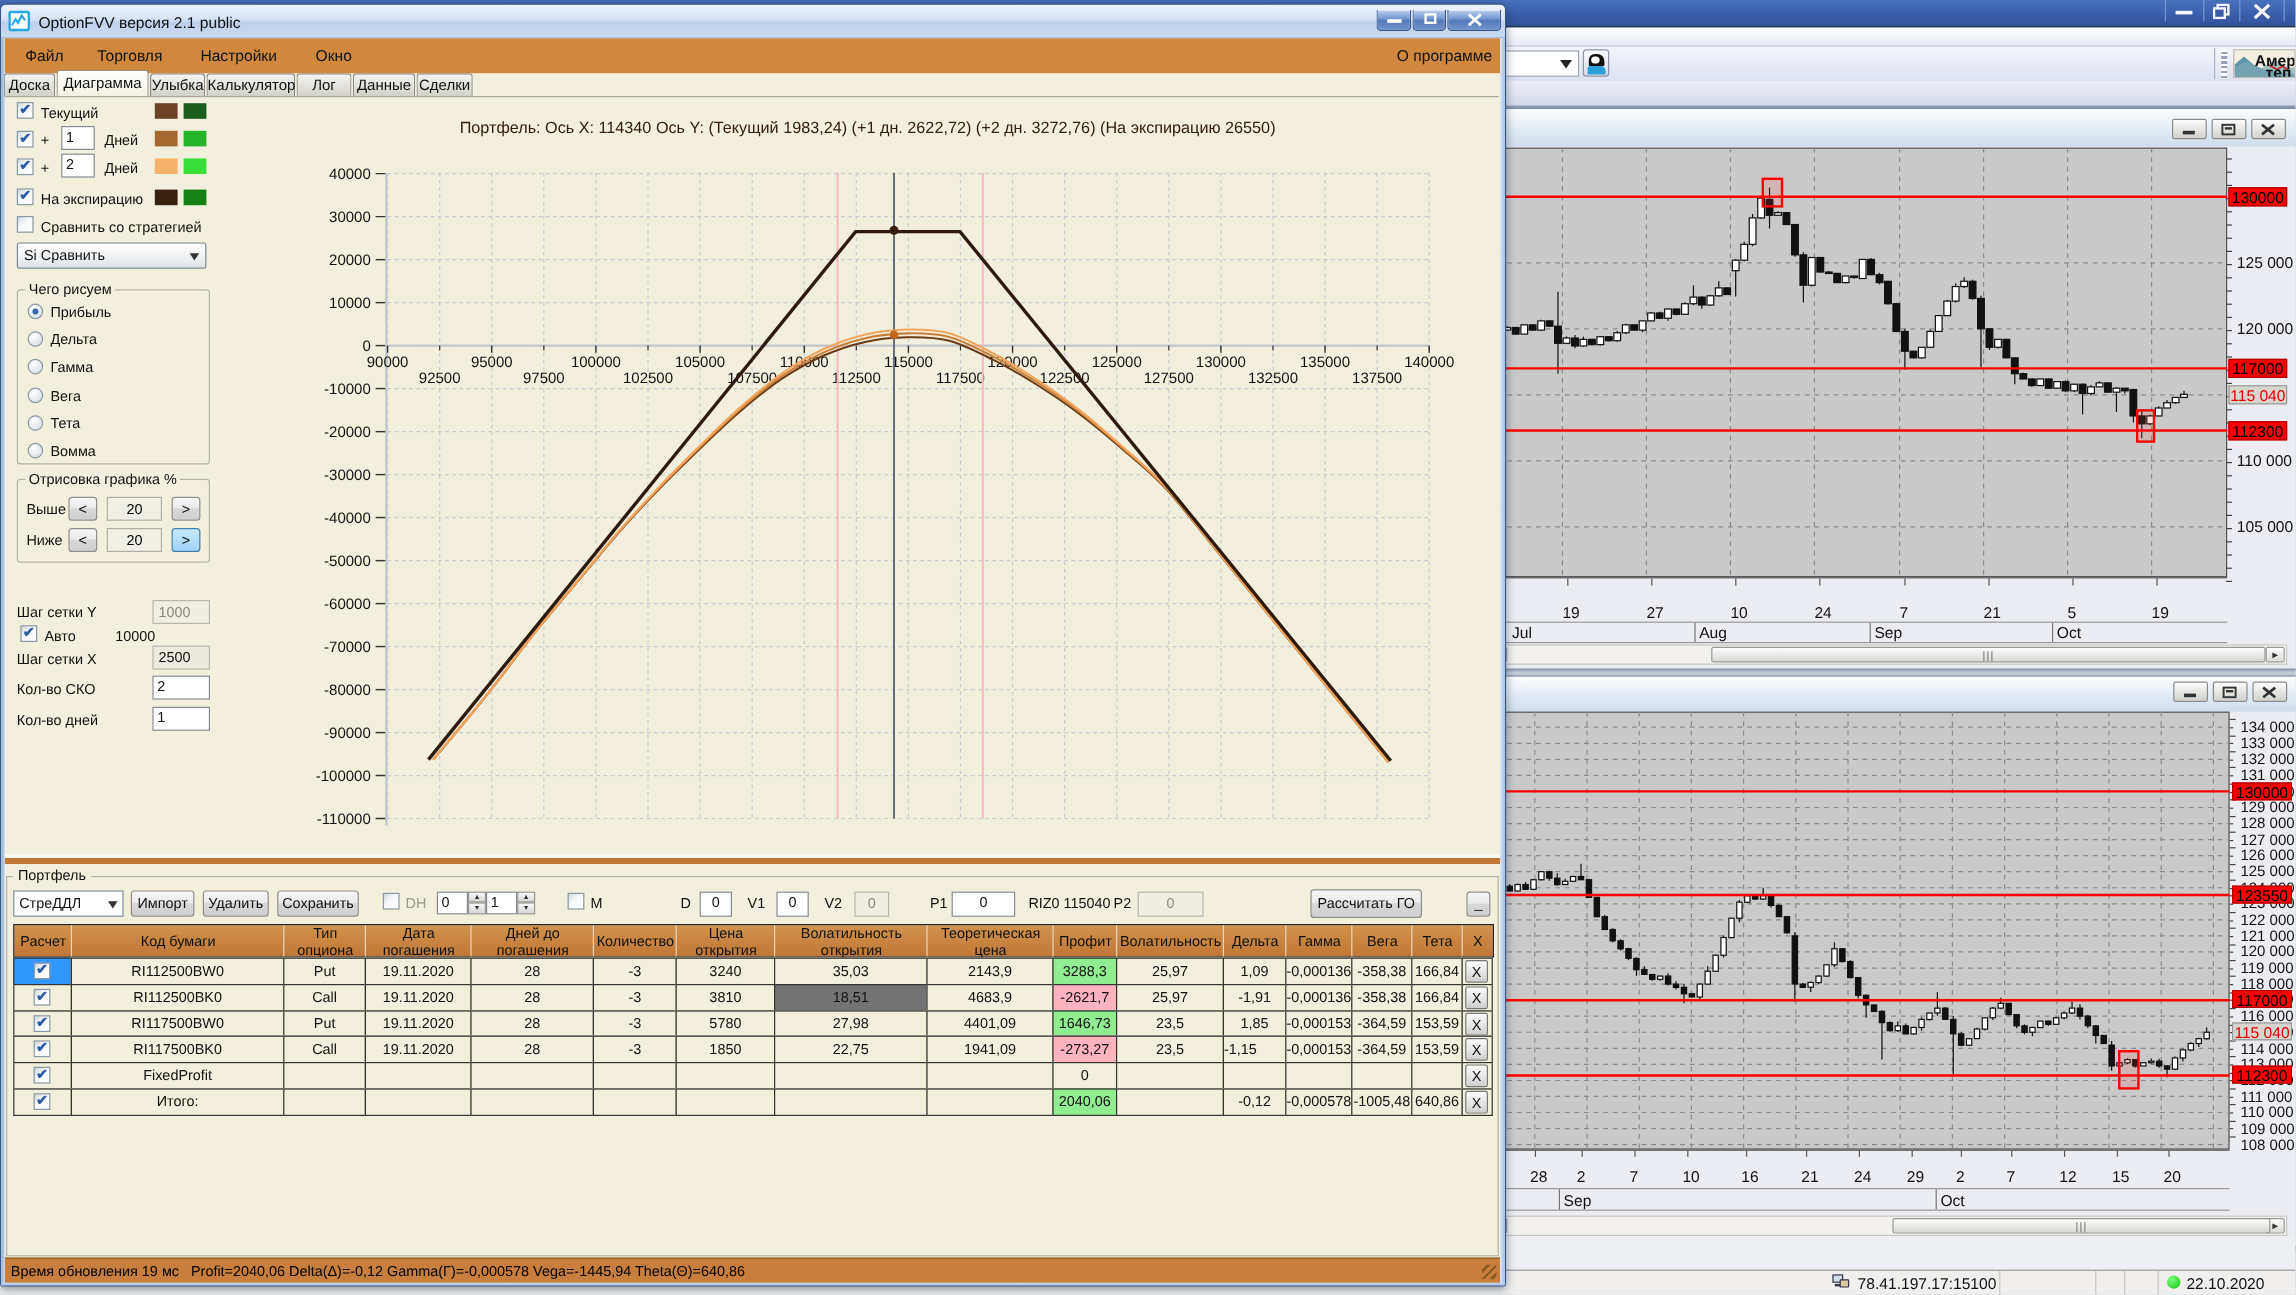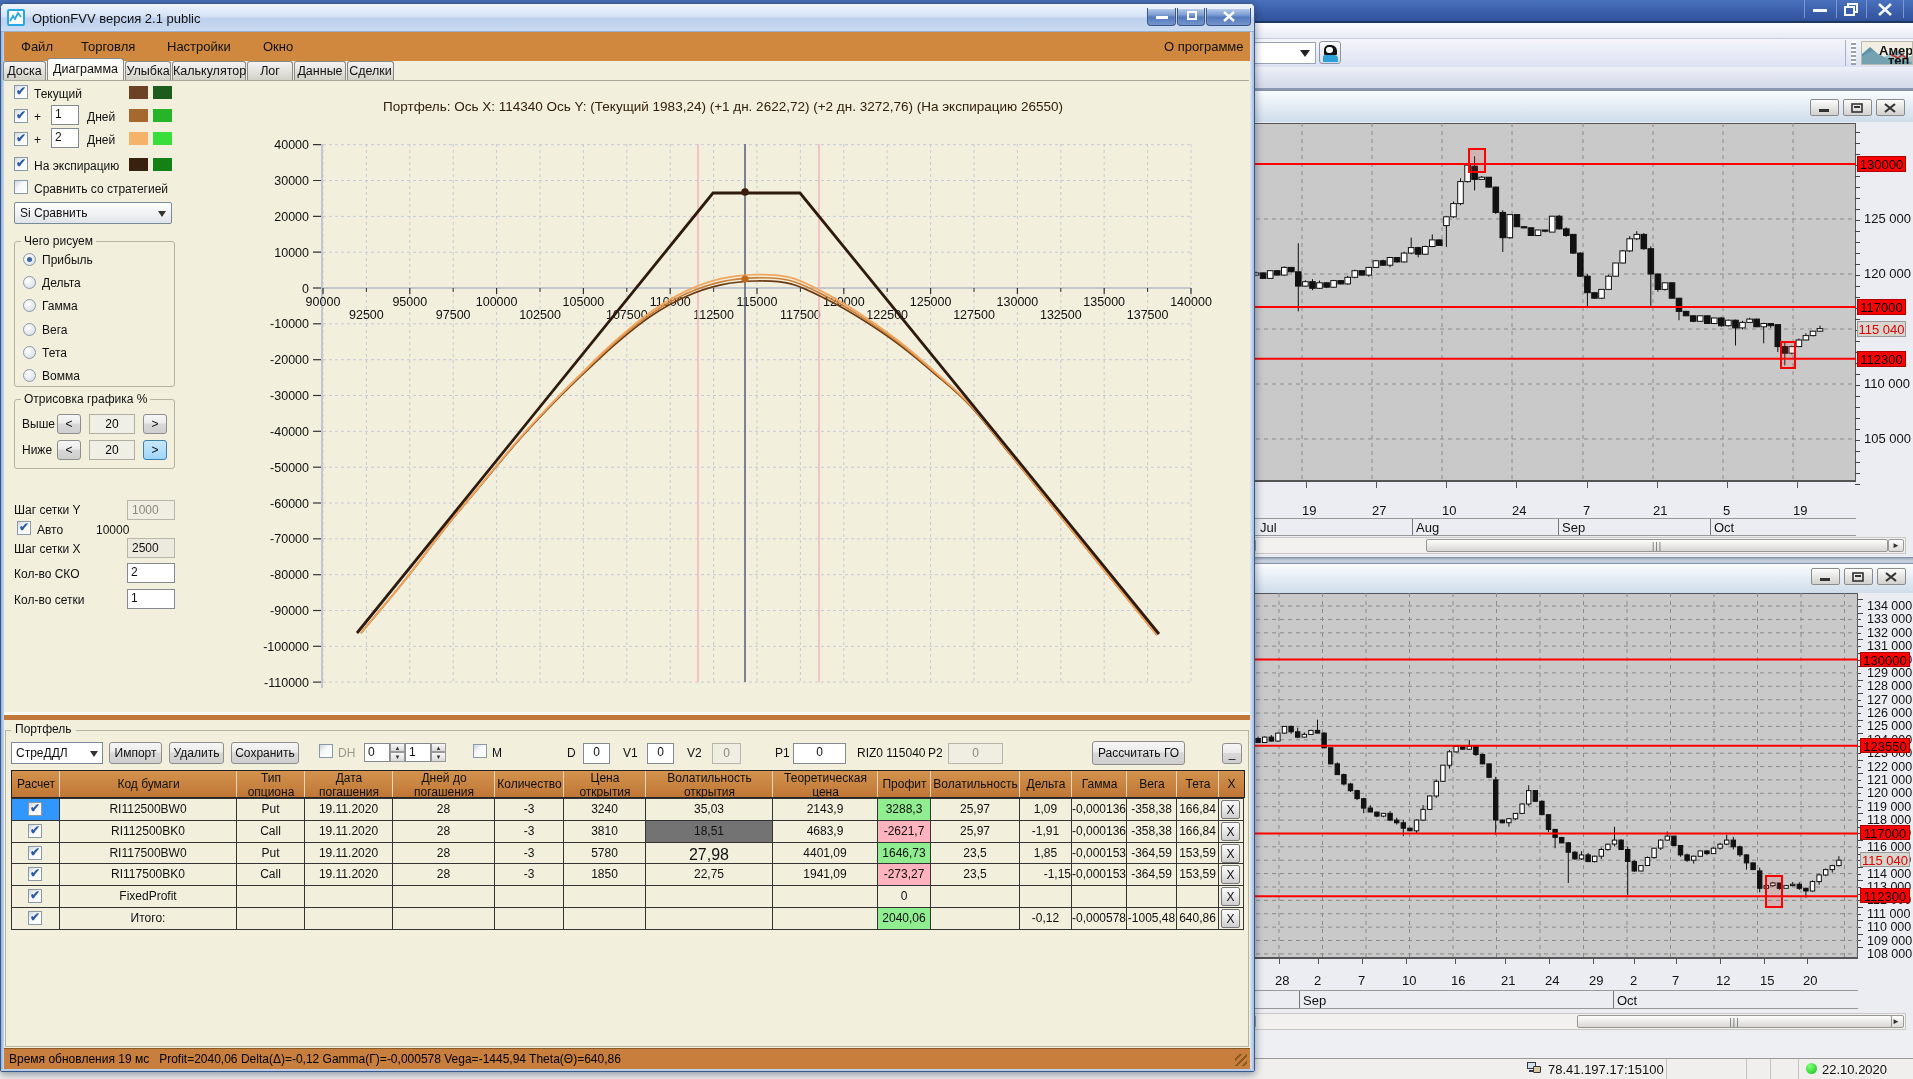--- a/index.html
+++ b/index.html
@@ -799,21 +799,21 @@
 
   <div class="lbl" style="left:13px;top:499px;">Шаг сетки Y</div>
   <div style="position:absolute;left:126px;top:496px;width:48px;height:20px;background:#f0eee2;border:1px solid #b8b6aa;color:#8a887c;font-size:12px;padding:2px 4px;">1000</div>
   <div class="cb c" style="left:16px;top:517px;"></div>
     <div class="lbl" style="left:36px;top:519px;">Авто</div>
   <div class="lbl" style="left:95px;top:519px;">10000</div>
   <div class="lbl" style="left:13px;top:538px;">Шаг сетки X</div>
   <div style="position:absolute;left:126px;top:534px;width:48px;height:20px;background:#eceade;border:1px solid #b8b6aa;color:#111;font-size:12px;padding:2px 4px;">2500</div>
   <div class="lbl" style="left:13px;top:563px;">Кол-во СКО</div>
   <div class="inp" style="left:126px;top:559px;width:48px;height:20px;">2</div>
-  <div class="lbl" style="left:13px;top:589px;">Кол-во сетки</div>
+  <div class="lbl" style="left:13px;top:589px;">Кол-во дней</div>
   <div class="inp" style="left:126px;top:585px;width:48px;height:20px;">1</div>
 
   <svg style="position:absolute;left:0;top:-3px;" width="1250" height="740" viewBox="0 0 1250 740" xmlns="http://www.w3.org/2000/svg">
       <text x="722" y="110" font-size="13.5" fill="#33200a" text-anchor="middle" font-family="Liberation Sans, sans-serif">Портфель: Ось X: 114340 Ось Y:   (Текущий 1983,24)  (+1 дн. 2622,72)  (+2 дн. 3272,76)  (На экспирацию 26550)</text>
       <line x1="322.0" y1="143" x2="322.0" y2="681" stroke="#c7cad4" stroke-width="1" stroke-dasharray="3,3"></line>
       <line x1="365.4" y1="143" x2="365.4" y2="681" stroke="#c7cad4" stroke-width="1" stroke-dasharray="3,3"></line>
       <line x1="408.8" y1="143" x2="408.8" y2="681" stroke="#c7cad4" stroke-width="1" stroke-dasharray="3,3"></line>
       <line x1="452.2" y1="143" x2="452.2" y2="681" stroke="#c7cad4" stroke-width="1" stroke-dasharray="3,3"></line>
       <line x1="495.6" y1="143" x2="495.6" y2="681" stroke="#c7cad4" stroke-width="1" stroke-dasharray="3,3"></line>
       <line x1="539.0" y1="143" x2="539.0" y2="681" stroke="#c7cad4" stroke-width="1" stroke-dasharray="3,3"></line>
@@ -1118,21 +1118,21 @@
     </div>
     <div style="position:absolute;left:391px;top:837.6px;width:103px;height:22.8px;background:#f2efdc;border:1px solid #333;color:#111;font-size:12px;">
       <div style="position:absolute;width:100%;text-align:center;top:3px;">28</div>
     </div>
     <div style="position:absolute;left:493px;top:837.6px;width:70px;height:22.8px;background:#f2efdc;border:1px solid #333;color:#111;font-size:12px;">
       <div style="position:absolute;width:100%;text-align:center;top:3px;">-3</div>
     </div>
     <div style="position:absolute;left:562px;top:837.6px;width:83px;height:22.8px;background:#f2efdc;border:1px solid #333;color:#111;font-size:12px;">
       <div style="position:absolute;width:100%;text-align:center;top:3px;">5780</div>
     </div>
-    <div style="position:absolute;left:644px;top:837.6px;width:128px;height:22.8px;background:#f2efdc;border:1px solid #333;color:#111;font-size:16px;">
+    <div style="position:absolute;left:644px;top:837.6px;width:128px;height:22.8px;background:#f2efdc;border:1px solid #333;color:#111;font-size:12px;">
       <div style="position:absolute;width:100%;text-align:center;top:3px;">27,98</div>
     </div>
     <div style="position:absolute;left:771px;top:837.6px;width:106px;height:22.8px;background:#f2efdc;border:1px solid #333;color:#111;font-size:12px;">
       <div style="position:absolute;width:100%;text-align:center;top:3px;">4401,09</div>
     </div>
     <div style="position:absolute;left:876px;top:837.6px;width:54px;height:22.8px;background:#90ee90;border:1px solid #333;color:#111;font-size:12px;">
       <div style="position:absolute;width:100%;text-align:center;top:3px;">1646,73</div>
     </div>
     <div style="position:absolute;left:929px;top:837.6px;width:90px;height:22.8px;background:#f2efdc;border:1px solid #333;color:#111;font-size:12px;">
       <div style="position:absolute;width:100%;text-align:center;top:3px;">23,5</div>
@@ -1179,21 +1179,21 @@
     <div style="position:absolute;left:771px;top:859.4px;width:106px;height:22.8px;background:#f2efdc;border:1px solid #333;color:#111;font-size:12px;">
       <div style="position:absolute;width:100%;text-align:center;top:3px;">1941,09</div>
     </div>
     <div style="position:absolute;left:876px;top:859.4px;width:54px;height:22.8px;background:#ffb3bf;border:1px solid #333;color:#111;font-size:12px;">
       <div style="position:absolute;width:100%;text-align:center;top:3px;">-273,27</div>
     </div>
     <div style="position:absolute;left:929px;top:859.4px;width:90px;height:22.8px;background:#f2efdc;border:1px solid #333;color:#111;font-size:12px;">
       <div style="position:absolute;width:100%;text-align:center;top:3px;">23,5</div>
     </div>
     <div style="position:absolute;left:1018px;top:859.4px;width:53px;height:22.8px;background:#f2efdc;border:1px solid #333;color:#111;font-size:12px;">
-      <div style="position:absolute;width:100%;text-align:right;top:3px;">-1,15</div>
+      <div style="position:absolute;width:100%;text-align:left;top:3px;">-1,15</div>
     </div>
     <div style="position:absolute;left:1070px;top:859.4px;width:56px;height:22.8px;background:#f2efdc;border:1px solid #333;color:#111;font-size:12px;">
       <div style="position:absolute;width:100%;text-align:center;top:3px;">-0,000153</div>
     </div>
     <div style="position:absolute;left:1125px;top:859.4px;width:51px;height:22.8px;background:#f2efdc;border:1px solid #333;color:#111;font-size:12px;">
       <div style="position:absolute;width:100%;text-align:center;top:3px;">-364,59</div>
     </div>
     <div style="position:absolute;left:1175px;top:859.4px;width:43px;height:22.8px;background:#f2efdc;border:1px solid #333;color:#111;font-size:12px;">
       <div style="position:absolute;width:100%;text-align:center;top:3px;">153,59</div>
     </div>

